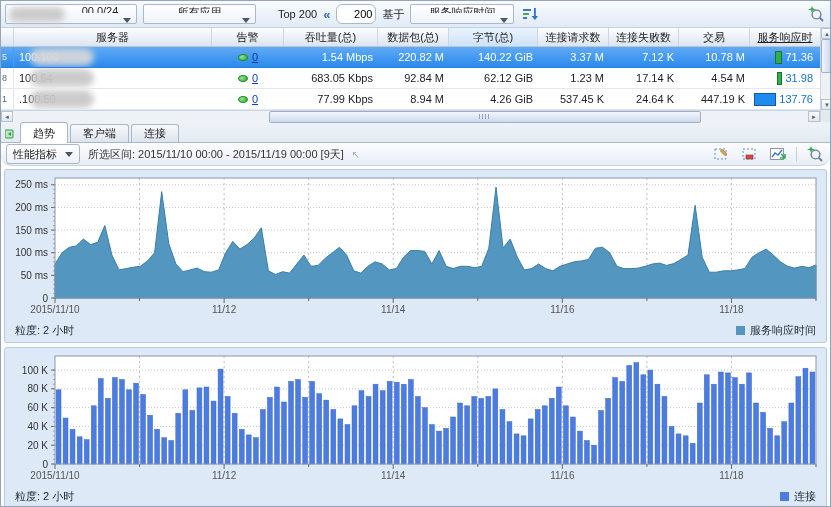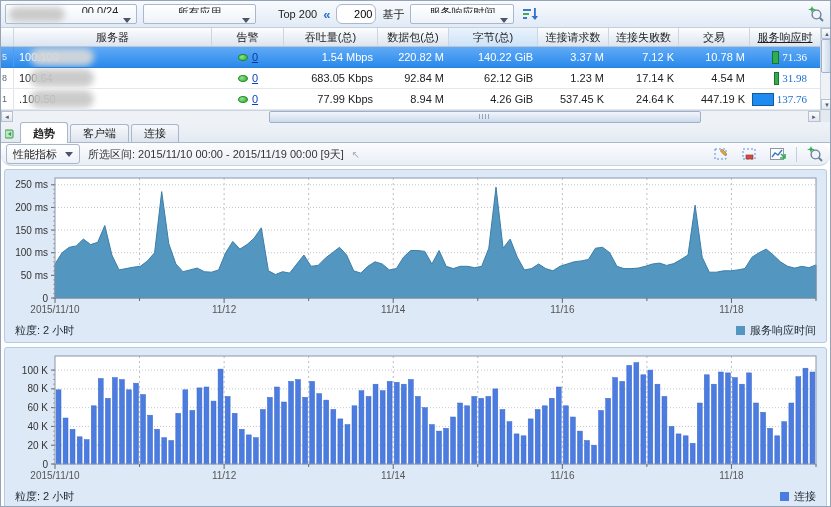--- a/index.html
+++ b/index.html
@@ -40,21 +40,21 @@
   .c-pkt{width:71px;} .c-bytes{width:89px;} .c-req{width:71px;} .c-fail{width:70px;}
   .c-trade{width:71px;} .c-resp{width:70px;}
   .td.c-gutter{color:#5e6a78;font-size:9px;padding:0 1px;border-right:1px solid #dfe5ec;justify-content:flex-start;}
   .trow.selected .td.c-gutter{color:#eaf2fc;border-right-color:#4d9af0;}
   .td.c-server{position:relative;}
   .td.c-server .srv-text{}
   .td.c-alert{justify-content:center;gap:4px;}
   .dot{width:10px;height:7px;border-radius:50%;background:radial-gradient(circle at 35% 30%,#8fe48f,#2fa82f);border:1px solid #1f8a1f;box-sizing:border-box;}
   .alert-link{color:#0a41c8;text-decoration:underline;cursor:pointer;}
   .trow.selected .alert-link{color:#083a9e;}
-  .td.c-resp{justify-content:flex-end;gap:3px;padding-right:13px;font-family:Liberation Serif, serif;}
+  .td.c-resp{justify-content:flex-end;gap:3px;padding-right:7px;}
   .resp-bar{height:13px;border:1px solid rgba(0,0,0,.35);box-sizing:border-box;flex:0 0 auto;}
   .resp-val{color:#1c6fd4;}
   .trow.selected .resp-val{color:#fff;}
 
   
   .hscroll{position:relative;display:flex;height:12px;background:#eef1f6;border-top:1px solid #ccd4df;box-sizing:border-box;}
   .sb-btn{width:12px;height:11px;background:linear-gradient(#fbfcfd,#dfe6ee);border:1px solid #b7c2d0;box-sizing:border-box;
     display:flex;align-items:center;justify-content:center;font-size:6px;color:#55606e;line-height:1;}
   .hthumb{position:absolute;left:268px;top:0;width:430px;height:10px;background:linear-gradient(#f2f6fb,#ccdaec);
     border:1px solid #9cb0c8;border-radius:2px;}
@@ -64,21 +64,21 @@
   .vtrack{flex:1;position:relative;}
   .vthumb{position:absolute;top:0;left:0;width:10px;height:34px;background:linear-gradient(90deg,#f2f6fb,#ccdaec);
     border:1px solid #9cb0c8;border-radius:2px;box-sizing:border-box;}
   .corner{height:12px;background:#e4e9f0;}
 
   
   .tabsbar{display:flex;align-items:flex-end;height:21px;background:linear-gradient(#eff3f8,#e4eaf2);
     border-bottom:1px solid #a9b7c9;padding-left:2px;gap:2px;box-sizing:border-box;}
   .tab{height:17px;padding:0 12px;display:flex;align-items:center;background:linear-gradient(#f7f9fc,#dde4ee);
     border:1px solid #a9b7c9;border-bottom:none;border-radius:3px 3px 0 0;cursor:pointer;}
-  .tab.active{background:#fff;font-weight:bold;height:20px;margin-bottom:-1px;align-items:center;}
+  .tab.active{background:#fff;font-weight:normal;height:20px;margin-bottom:-1px;align-items:center;}
   .collapse-glyph{width:10px;height:10px;margin:0 3px 3px 2px;color:#2f9e44;font-size:10px;line-height:10px;}
 
   
   .ctoolbar{height:23px;display:flex;align-items:center;gap:8px;padding:0 5px;
     background:linear-gradient(#fbfcfe,#e9eef6);border-bottom:1px solid #c9d3e0;box-sizing:border-box;border-radius:11px;}
   .metric-btn{display:flex;gap:8px;align-items:center;height:18px;padding:0 6px;border:1px solid #a8b6c9;border-radius:3px;
     background:linear-gradient(#fff,#edf1f7);cursor:pointer;}
   .range-label{color:#333;}
   .hint-arrow{color:#9aa6b4;font-size:10px;}
   .icon16{width:20px;height:18px;display:flex;align-items:center;justify-content:center;cursor:pointer;}

